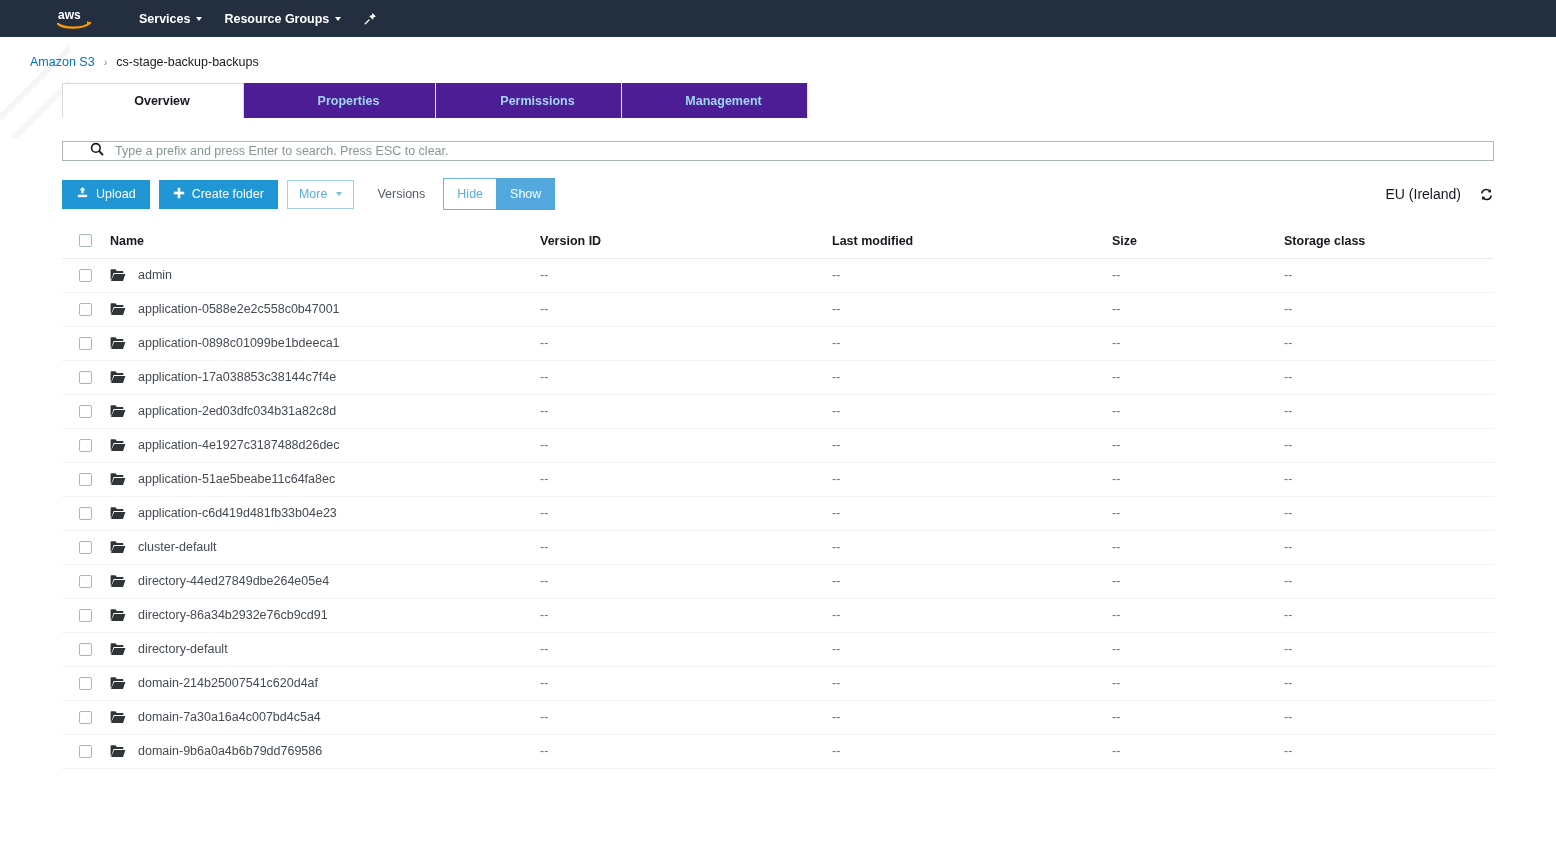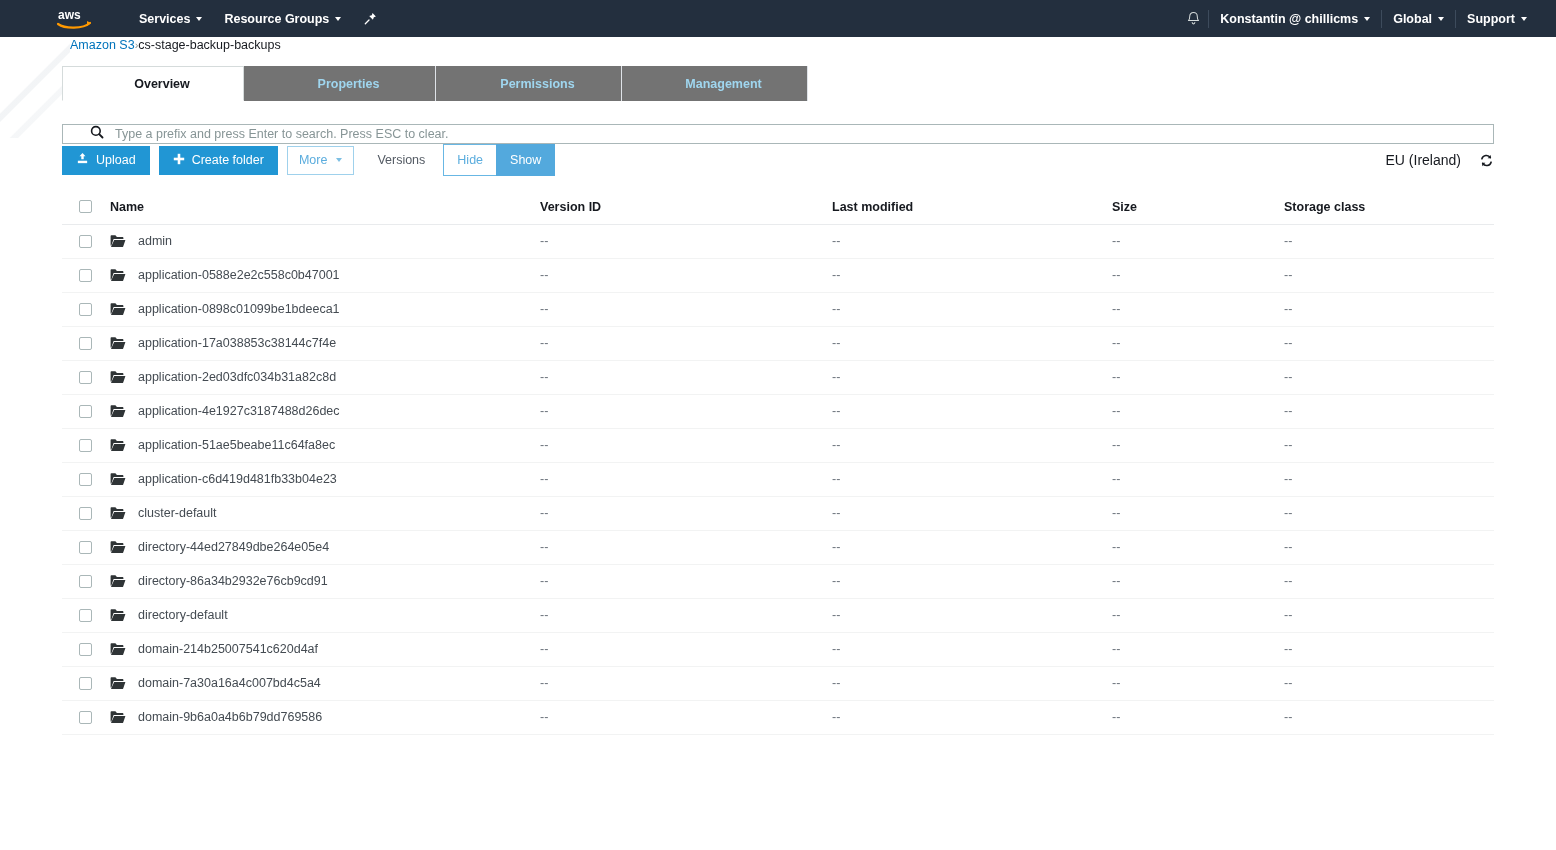--- a/index.html
+++ b/index.html
@@ -35,35 +35,35 @@
   .nav-left-gap { width:28px; }
   .caret { border-left:3.5px solid transparent; border-right:3.5px solid transparent; border-top:4px solid #ffffff; display:inline-block; }
   .nav-spacer { flex:1; }
   .nav-right { display:flex; align-items:center; padding-right:18px; }
   .bell { width:30px; display:flex; align-items:center; justify-content:center; cursor:pointer; }
   .nav-divider { width:1px; height:18px; background:#3d4b5c; }
   .pin-btn { display:flex; align-items:center; padding:0 12px; cursor:pointer; height:37px; }
 
   
   .breadcrumb {
-    margin-left:70px; padding-top:1px; font-size:12.5px; display:flex;
-    align-items:center; position:relative; z-index:2;
+    margin-left:30px; padding-top:18px; font-size:12.5px; display:flex;
+    align-items:center; gap:9px; position:relative; z-index:2;
   }
   .crumb-link { color:#0073bb; cursor:pointer; }
   .crumb-sep { color:#879596; font-size:11px; }
   .crumb-current { color:#16191f; }
 
   
   .tabs { display:flex; margin-left:62px; margin-top:14px; position:relative; z-index:2; height:35px; }
   .tab {
     display:flex; align-items:center; justify-content:center; font-size:12.5px;
     font-weight:bold; cursor:pointer; height:35px;padding-left:18px;
   }
   .tab.inactive {
-    background:#737373; color:#9fd6ef; border-right:1px solid #dfe3e8;
+    background:#4c1d95; color:#9fd6ef; border-right:1px solid #dfe3e8;
   }
   .tab.active {
     background:#ffffff; color:#16191f;
     border:1px solid #d5dbdb; border-bottom:1px solid #ffffff;
     position:relative; z-index:3;
   }
   .tab-w1 { width:182px; }
   .tab-w2 { width:192px; }
   .tab-w3 { width:186px; }
   .tab-w4 { width:186px; }
@@ -74,21 +74,21 @@
   .searchbar {
     height:20px; border:1px solid #aab7b8; background:#fff; display:flex;
     align-items:center; padding:0 27px; gap:11px;
   }
   .search-input {
     border:none; outline:none; flex:1; font-size:12.5px; color:#16191f;
     font-family:"Liberation Sans", sans-serif; background:transparent;
   }
   .search-input::placeholder { color:#879596; }
 
-  .toolbar { display:flex; align-items:center; gap:9px; }
+  .toolbar { display:flex; align-items:center; margin-top:17px; gap:9px; }
   .btn {
     height:29px; border:none; cursor:pointer; font-size:12.5px;
     font-family:"Liberation Sans", sans-serif; display:flex; align-items:center;
     justify-content:center; gap:7px; padding:0 14px; white-space:nowrap;
   }
   .btn-primary { background:#2196d4; color:#fff; }
   .btn-outline {
     background:#fff; color:#5badde; border:1px solid #9fd1ec; padding:0 11px; gap:9px;
   }
   .caret-blue { border-left:3.5px solid transparent; border-right:3.5px solid transparent; border-top:4px solid #7dbfe3; display:inline-block; }
@@ -161,43 +161,20 @@
   </div>
   <div class="pin-btn">
     <svg width="13" height="13" viewBox="0 0 14 14">
       <path d="M9.2 1.2 L12.8 4.8 L10.6 5.6 L9.6 8.4 L5.6 4.4 L8.4 3.4 Z" fill="#ffffff"></path>
       <path d="M5.4 8.6 L1.4 12.6" stroke="#ffffff" stroke-width="1.4" stroke-linecap="round"></path>
     </svg>
   </div>
 
   <div class="nav-spacer"></div>
 
-  <div class="nav-right">
-    <div class="bell">
-      <svg width="15" height="16" viewBox="0 0 16 17">
-        <path d="M8 1.5 C5.4 1.5 4 3.3 4 5.6 C4 9 2.6 10.2 2.6 10.2 L13.4 10.2 C13.4 10.2 12 9 12 5.6 C12 3.3 10.6 1.5 8 1.5 Z" fill="none" stroke="#d5dbdb" stroke-width="1.1" stroke-linejoin="round"></path>
-        <path d="M6.6 12.3 C6.9 13.2 7.4 13.7 8 13.7 C8.6 13.7 9.1 13.2 9.4 12.3" fill="none" stroke="#d5dbdb" stroke-width="1.1" stroke-linecap="round"></path>
-      </svg>
-    </div>
-    <div class="nav-divider"></div>
-    <div class="nav-item">
-      <span>Konstantin @ chillicms</span>
-      <span class="caret"></span>
-    </div>
-    <div class="nav-divider"></div>
-    <div class="nav-item">
-      <span>Global</span>
-      <span class="caret"></span>
-    </div>
-    <div class="nav-divider"></div>
-    <div class="nav-item">
-      <span>Support</span>
-      <span class="caret"></span>
-    </div>
-  </div>
 </div>
 
 <div class="breadcrumb">
   <span class="crumb-link">Amazon S3</span>
   <span class="crumb-sep">›</span>
   <span class="crumb-current">cs-stage-backup-backups</span>
 </div>
 
 <div class="tabs">
   <div class="tab active tab-w1">

